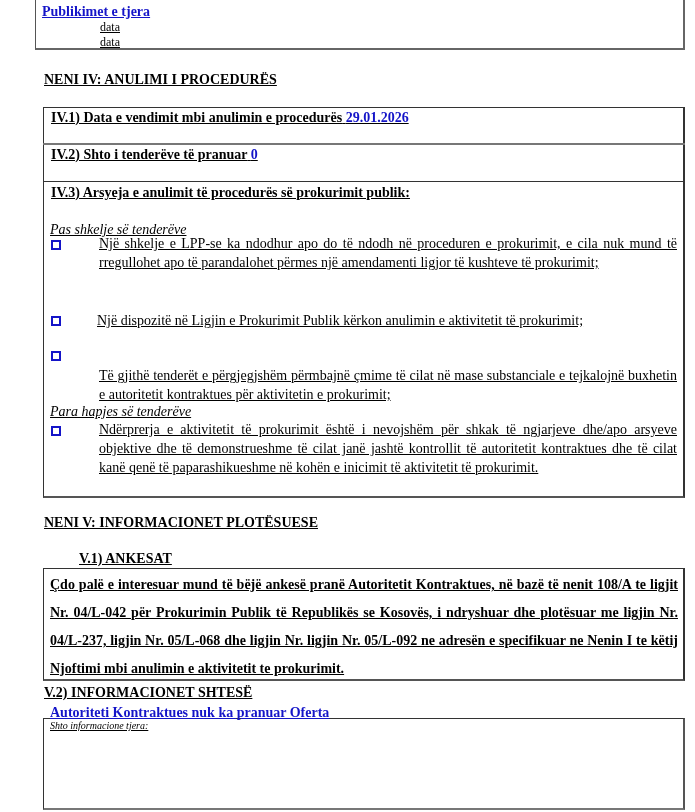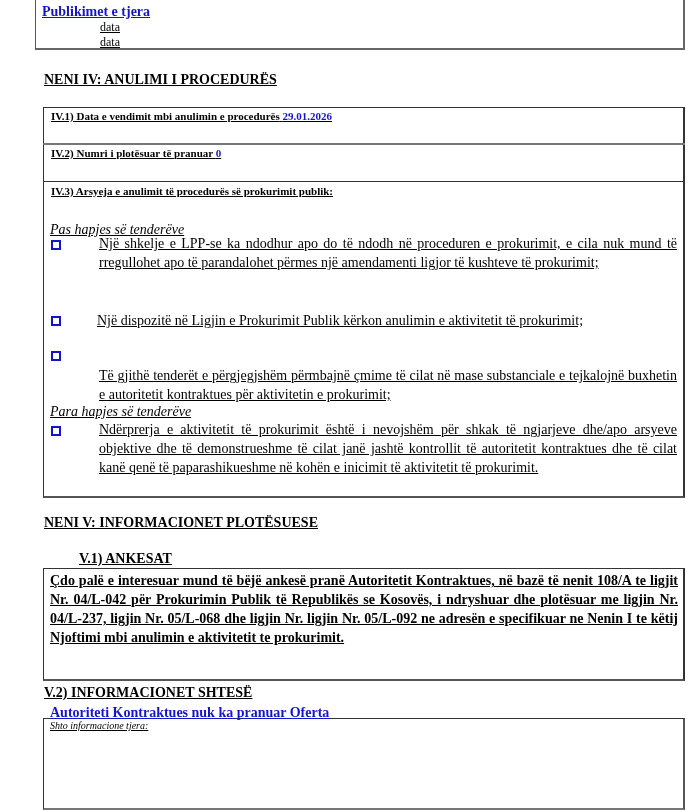--- a/index.html
+++ b/index.html
@@ -46,21 +46,21 @@
       border: 1px solid #333;
       border-right: 2px solid #333;
       border-bottom: 2px solid #555;
       box-sizing: border-box;
     }
     .iv-divider {
       left: 43px; width: 642px; height: 0;
     }
     .iv-row-label {
       left: 51px;
-      font-size: 11px; font-weight: bold;
+      font-size: 14px; font-weight: bold;
     }
     .blue { color: #1414c8; }
 
     .italic-label {
       left: 50px;
       font-size: 14px; font-style: italic;
     }
     .checkbox {
       left: 51px; width: 10px; height: 10px;
       border: 2px solid #1414c8;
@@ -76,21 +76,21 @@
     
     .v1-box {
       left: 43px; top: 568px; width: 642px; height: 113px;
       border: 1px solid #333;
       border-right: 2px solid #333;
       border-bottom: 2px solid #555;
       box-sizing: border-box;
     }
     .v1-text {
       left: 50px; top: 571px; width: 628px;
-      font-size: 14px; font-weight: bold; line-height: 19px;
+      font-size: 14px; font-weight: bold; line-height: 28px;
       text-align: justify;
       text-align-last: left;
     }
 
     
     .v2-box {
       left: 43px; top: 718px; width: 642px; height: 92px;
       border: 1px solid #333;
       border-right: 2px solid #555;
       border-bottom: 2px solid #777;
@@ -118,27 +118,27 @@
 <div class="abs iv-box"></div>
 <div class="abs iv-divider" style="top:143px; border-top:2px solid #777;"></div>
 <div class="abs iv-divider" style="top:181px; border-top:1px solid #333;"></div>
 
 <div class="abs iv-row-label" style="top:110px;">
   <span>IV.1) Data e vendimit mbi anulimin e procedurës</span>
   <span class="blue">29.01.2026</span>
 </div>
 
 <div class="abs iv-row-label" style="top:147px;">
-  <span>IV.2) Numri i plotësuar të pranuar</span>
+  <span>IV.2) Shto i tenderëve të pranuar</span>
   <span class="blue">0</span>
 </div>
 
 <div class="abs iv-row-label" style="top:185px;">IV.3) Arsyeja e anulimit të procedurës së prokurimit publik:</div>
 
-<div class="abs italic-label" style="top:222px;">Pas hapjes së tenderëve</div>
+<div class="abs italic-label" style="top:222px;">Pas shkelje së tenderëve</div>
 
 <div class="abs checkbox" style="top:240px;"></div>
 <div class="abs para" style="top:234px;">Një shkelje e LPP-se ka ndodhur apo do të ndodh në proceduren e prokurimit, e cila nuk mund të rregullohet apo të parandalohet përmes një amendamenti ligjor të kushteve të prokurimit;</div>
 
 <div class="abs checkbox" style="top:316px;"></div>
 <div class="abs para" style="top:311px; left:97px;">Një dispozitë në Ligjin e Prokurimit Publik kërkon anulimin e aktivitetit të prokurimit;</div>
 
 <div class="abs checkbox" style="top:351px;"></div>
 <div class="abs para" style="top:366px;">Të gjithë tenderët e përgjegjshëm përmbajnë çmime të cilat në mase substanciale e tejkalojnë buxhetin e autoritetit kontraktues për aktivitetin e prokurimit;</div>
 

